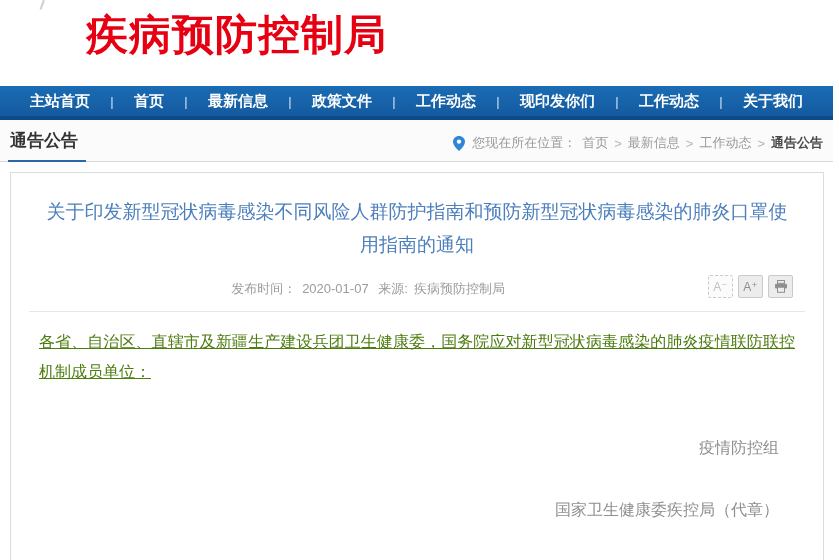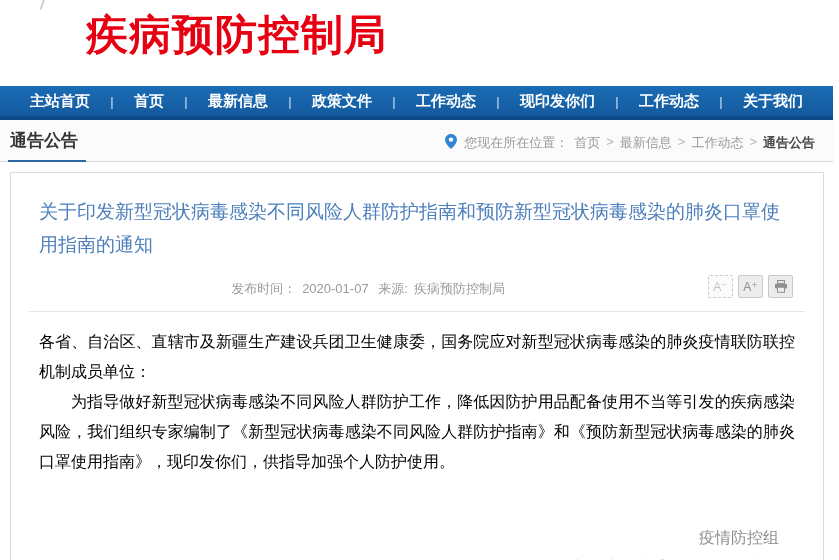--- a/index.html
+++ b/index.html
@@ -37,64 +37,64 @@
     display:flex;justify-content:space-between;align-items:flex-end;
     padding:0 8px;
     gap:40px;
   }
   .category{
     font-size:17px;font-weight:bold;color:#333;
     border-bottom:2px solid #2d66a8;margin-bottom:-1px;
     padding:0 8px 8px 2px;cursor:pointer;white-space:nowrap;
   }
   .breadcrumb{
-    display:flex;align-items:flex-start;gap:6px;
-    padding-bottom:9px;margin-right:10px;
+    display:flex;align-items:center;gap:6px;
+    padding-bottom:9px;margin-right:2px;
     color:#9a9a9a;font-size:13px;white-space:nowrap;
   }
   .crumb{color:#9a9a9a;cursor:pointer;}
   .crumb-sep{color:#b5b5b5;}
   .crumb-current{color:#4a4a4a;font-weight:bold;}
   .pin-icon{display:inline-flex;margin-right:1px;}
 
   
   .article-box{
     margin:10px 9px 0 10px;border:1px solid #dcdcdc;background:#fff;
     height:430px;box-sizing:border-box;padding:0 28px;
   }
   .article-title{
-    margin:22px auto 0;
+    margin:22px auto 0;text-align:center;
     color:#4d7fbc;font-size:19px;font-weight:normal;line-height:33px;
     max-width:766px;
   }
   .meta-row{position:relative;margin-top:14px;height:26px;}
   .meta{
     position:absolute;left:0;right:98px;top:5px;text-align:center;
     color:#9b9b9b;font-size:13px;white-space:nowrap;
   }
   .meta span{margin:16px 3px;}
   .toolbar{position:absolute;right:2px;top:0;display:flex;gap:5px;}
   .tool-btn{
     width:25px;height:23px;border:1px solid #c9c9c9;background:#ececec;
     color:#8f8f8f;font-size:12px;line-height:1;border-radius:2px;
     display:flex;align-items:center;justify-content:center;cursor:pointer;padding:0;
     font-family:"Liberation Sans","DejaVu Sans",sans-serif;
   }
   .tool-btn.dashed{border-style:dashed;background:#fbfbfb;color:#c2c2c2;}
   .sep-line{border:none;border-top:1px solid #e6e6e6;margin:10px -10px 0;}
 
-  .body-text{margin-top:15px;font-size:16px;line-height:30px;color:#000000;text-align:justify;}
+  .body-text{margin-top:15px;font-size:16px;line-height:30px;color:#4d7c0f;text-align:justify;text-decoration:underline;}
   .body-text p{margin:0;}
   .para-indent{text-indent:2em;}
 
   .signature{
     margin-top:46px;padding-right:16px;text-align:right;
     font-size:16px;line-height:30px;color:#8f8f8f;
   }
-  .signature div{white-space:nowrap;}
+  .signature div{white-space:nowrap;margin-top:32px;}
 </style>
 </head>
 <body>
 
 <div class="page">
 
   <div class="header">
     <span class="corner-mark"></span>
     <h1 class="logo">疾病预防控制局</h1>
   </div>
@@ -157,21 +157,20 @@
             </svg>
           </span>
         </button>
       </div>
     </div>
 
     <hr class="sep-line">
 
     <div class="body-text">
       <p>各省、自治区、直辖市及新疆生产建设兵团卫生健康委，国务院应对新型冠状病毒感染的肺炎疫情联防联控机制成员单位：</p>
-      <p class="para-indent">为指导做好新型冠状病毒感染不同风险人群防护工作，降低因防护用品配备使用不当等引发的疾病感染风险，我们组织专家编制了《新型冠状病毒感染不同风险人群防护指南》和《预防新型冠状病毒感染的肺炎口罩使用指南》，现印发你们，供指导加强个人防护使用。</p>
     </div>
 
     <div class="signature">
       <div>疫情防控组</div>
       <div>国家卫生健康委疾控局（代章）</div>
 
     </div>
   </div>
 
 </div>

